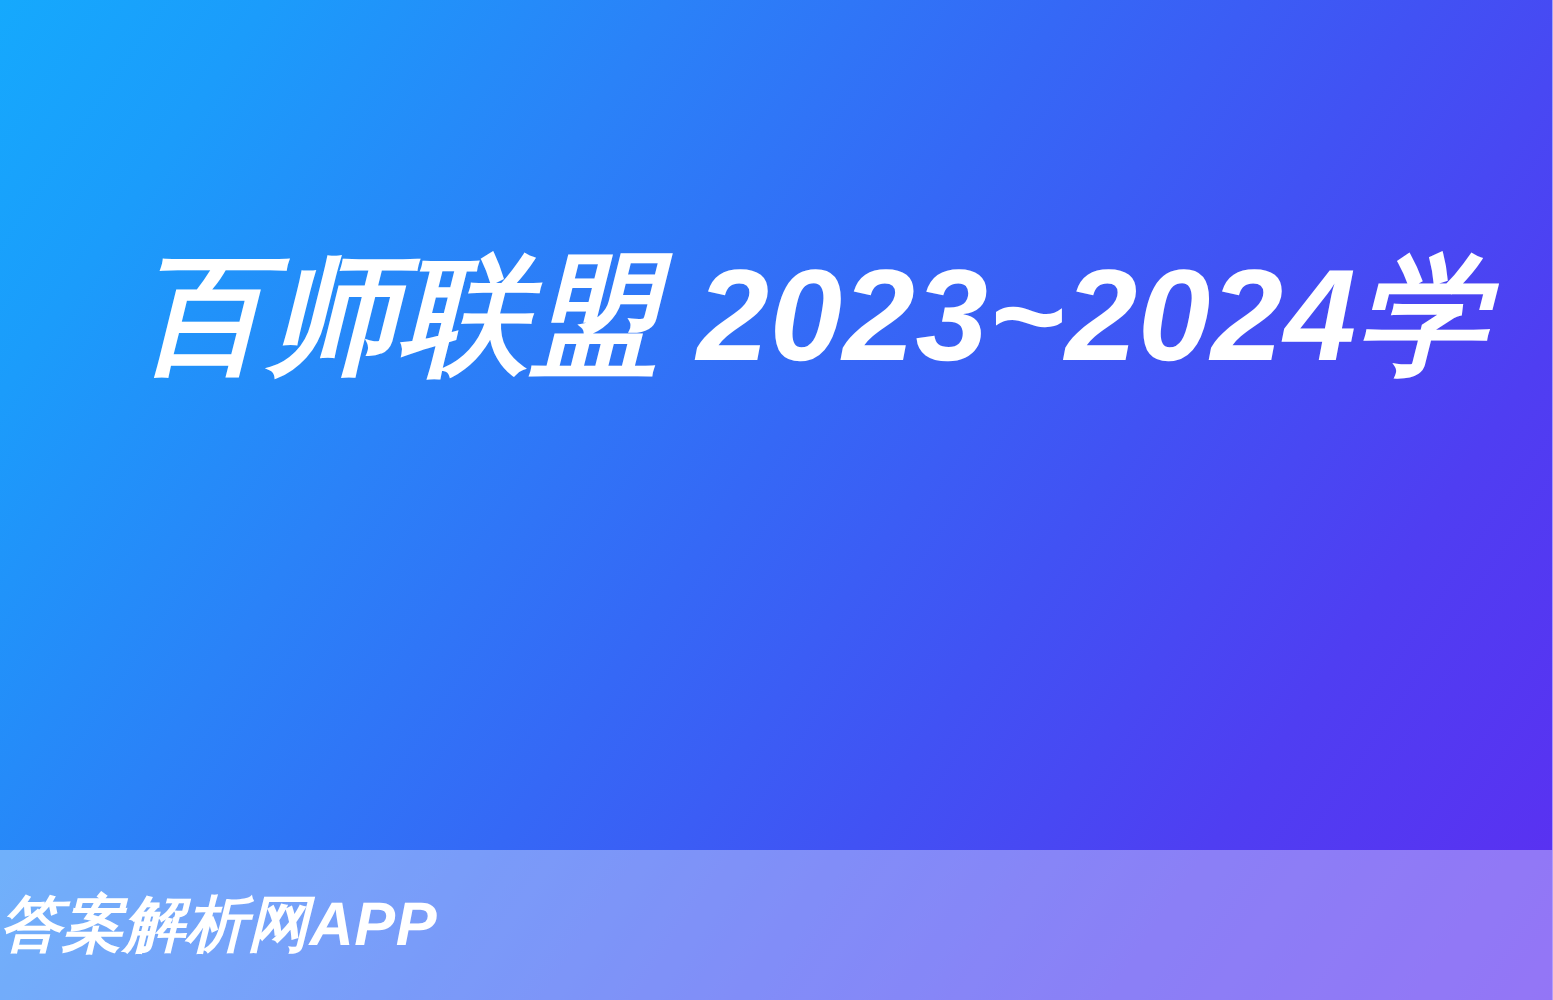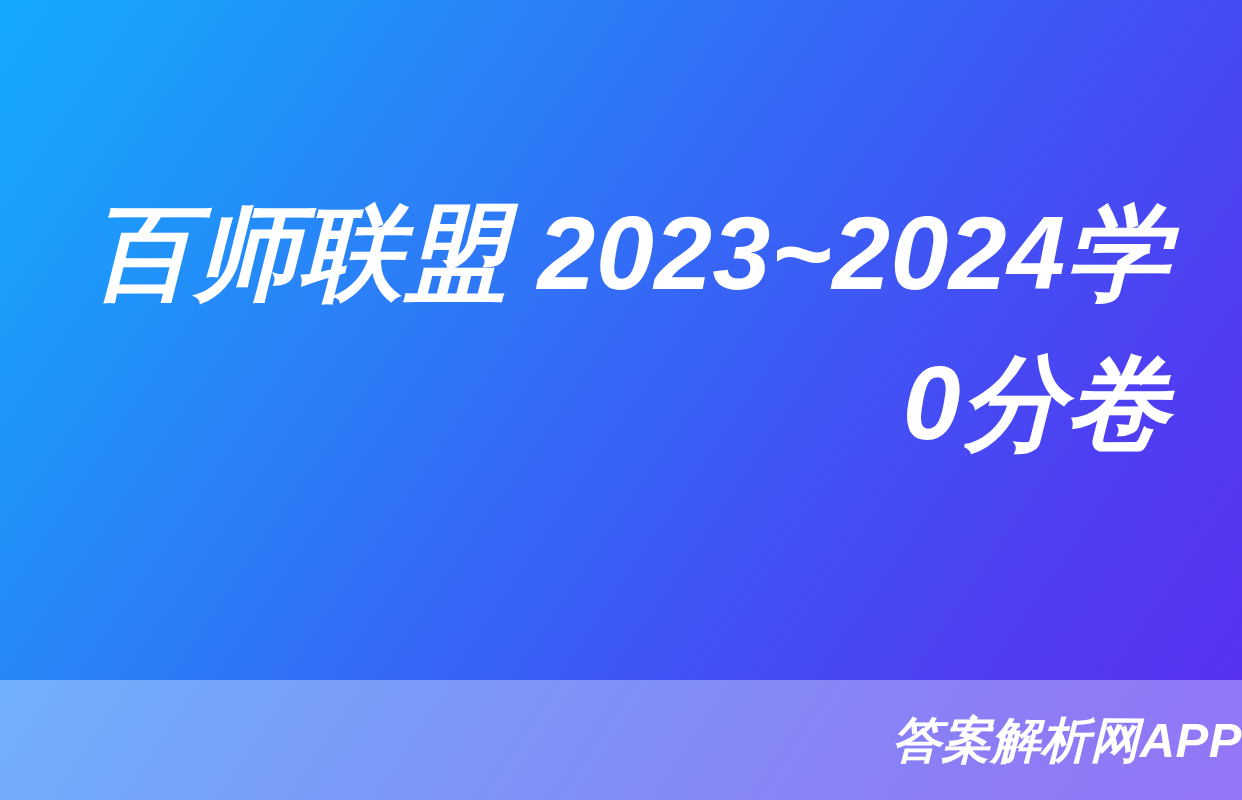--- a/index.html
+++ b/index.html
@@ -29,23 +29,23 @@
         #4f3ef2 80%,
         #5c2ef1 100%);
   }
 
   
   .title-block {
     position: absolute;
     left: 0;
     right: 0;
     top: 178px;
-    padding: 0 72px;
+    padding: 0 110px;
     box-sizing: border-box;
-    text-align: right;
+    text-align: left;
   }
 
   .title-line {
     display: block;
     color: #ffffff;
     font-family: "Liberation Sans", "DejaVu Sans", sans-serif;
     font-size: 104px;
     font-weight: 700;
     font-style: italic;
     line-height: 150px;
@@ -56,41 +56,40 @@
   
   .watermark-band {
     position: absolute;
     left: 0;
     right: 0;
     bottom: 0;
     height: 120px;
     background: rgba(255, 255, 255, 0.34);
     display: flex;
     align-items: center;
-    justify-content: flex-end;
+    justify-content: flex-start;
   }
 
   .watermark-text {
     color: #ffffff;
     font-family: "Liberation Sans", "DejaVu Sans", sans-serif;
     font-size: 49px;
     font-weight: 700;
     font-style: italic;
     line-height: 1;
     letter-spacing: 0.5px;
     white-space: nowrap;
   }
 </style>
 </head>
 <body>
 
 <div class="poster">
 
   <div class="title-block">
     <span class="title-line">百师联盟 2023~2024学</span>
-    <span class="title-line">0分卷</span>
   </div>
 
   <div class="watermark-band">
     <span class="watermark-text">答案解析网APP</span>
   </div>
 
 </div>
 
 </body></html>

